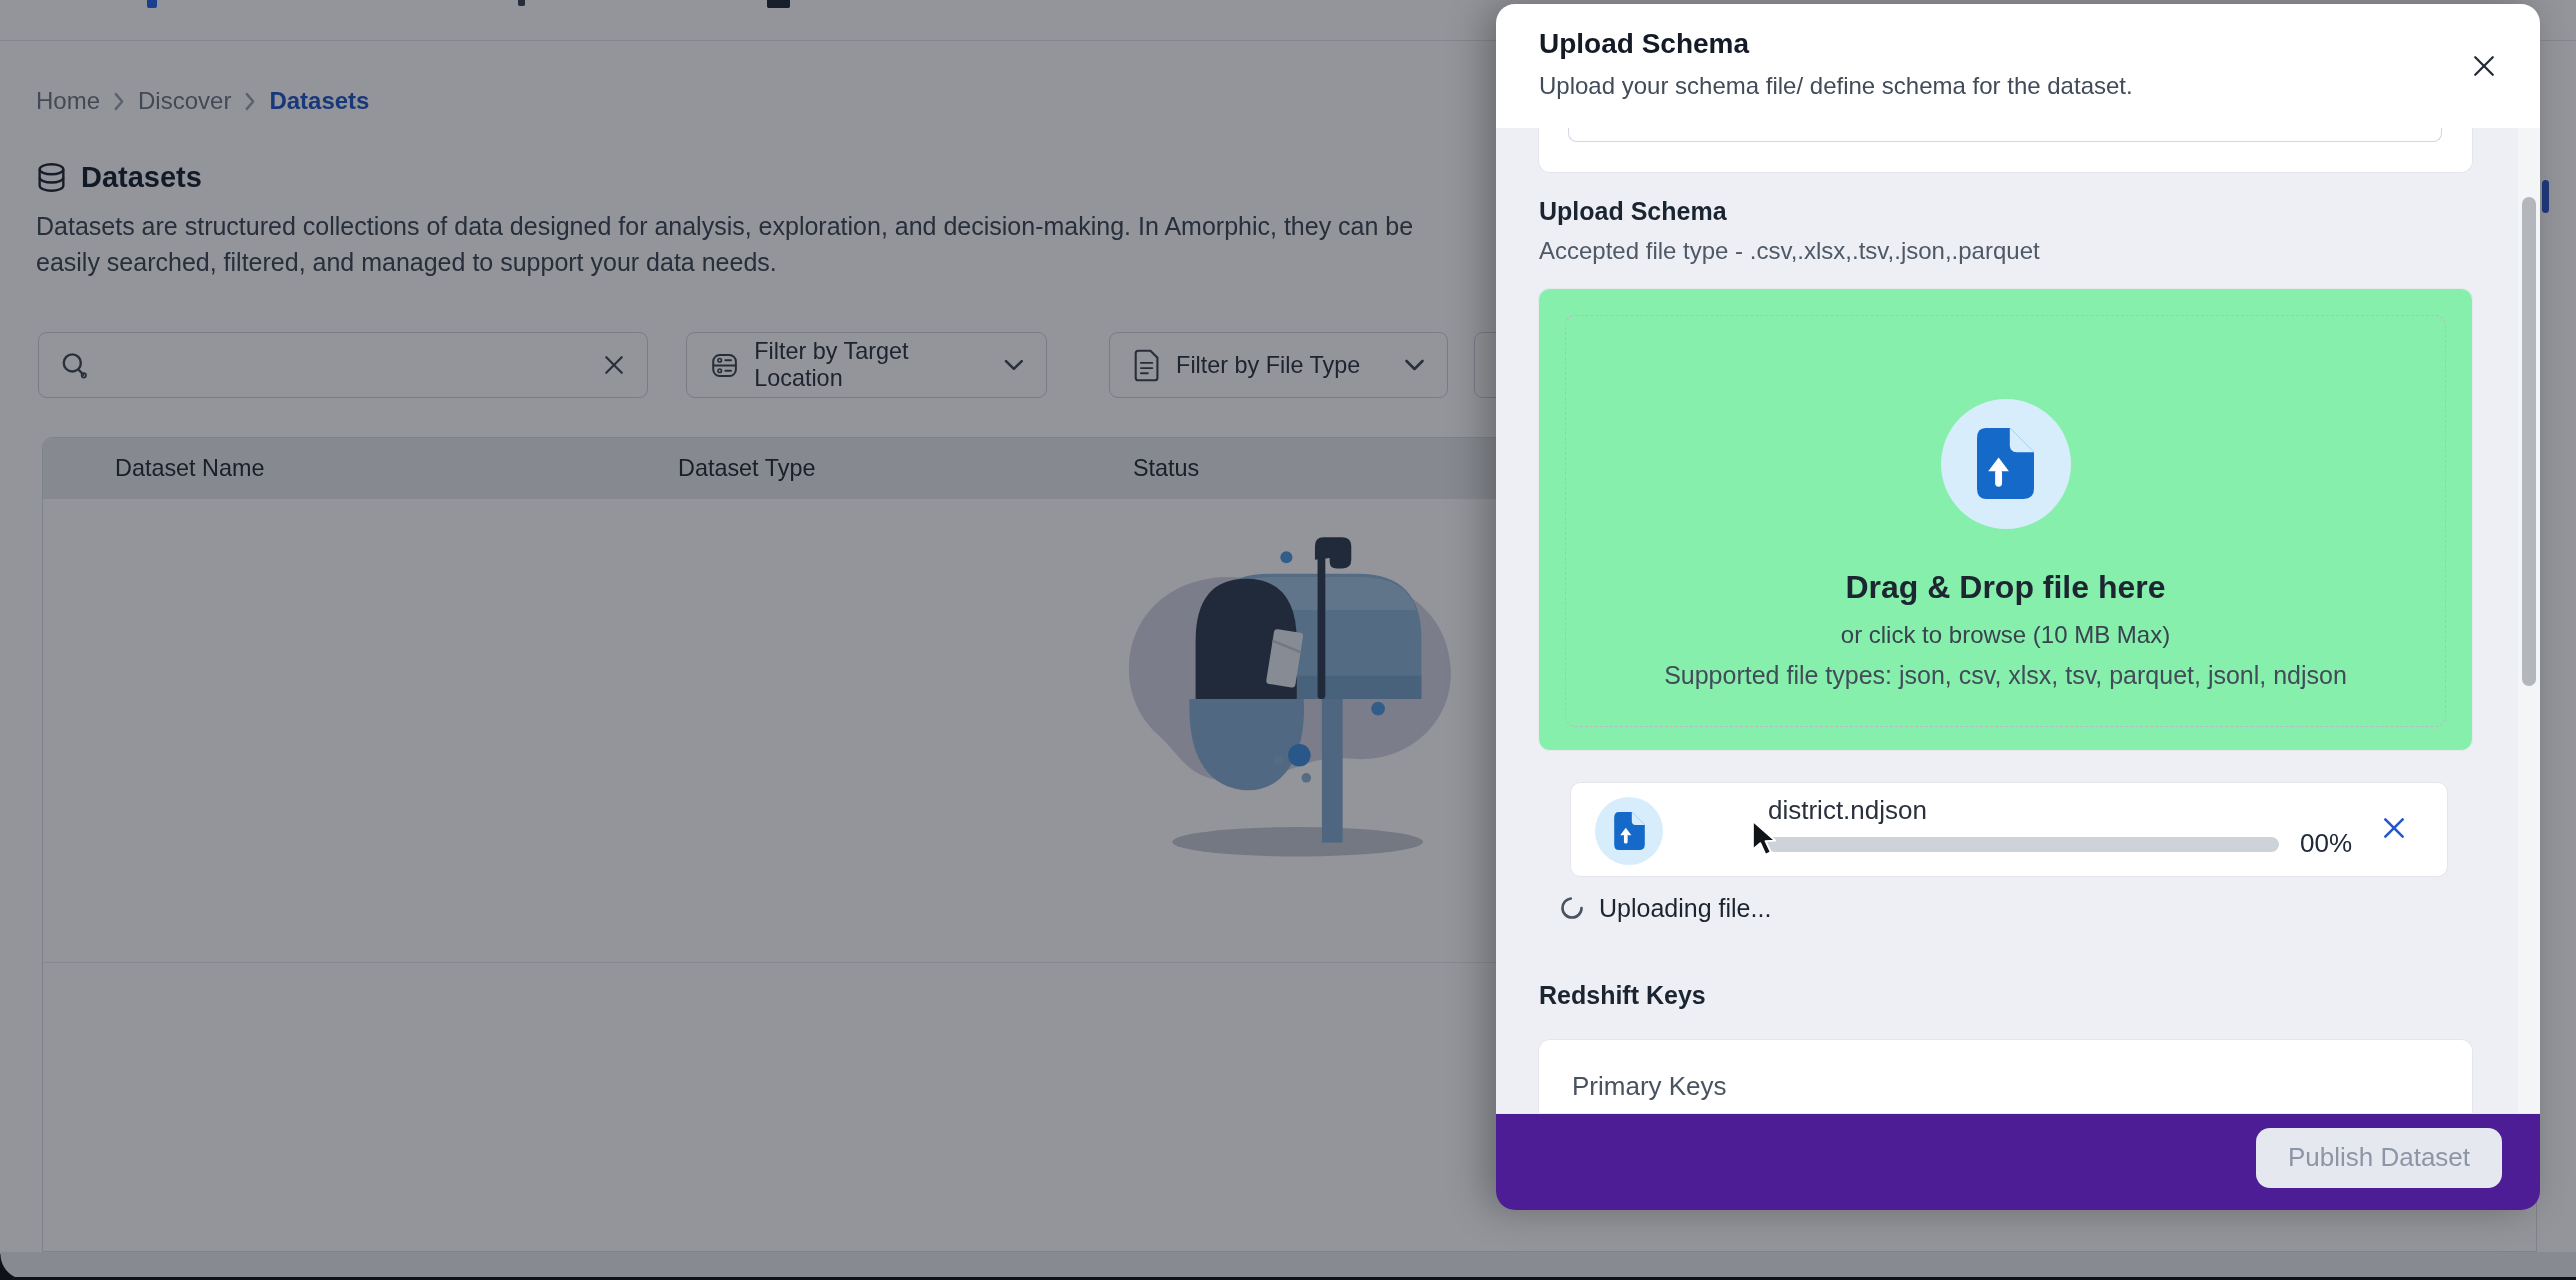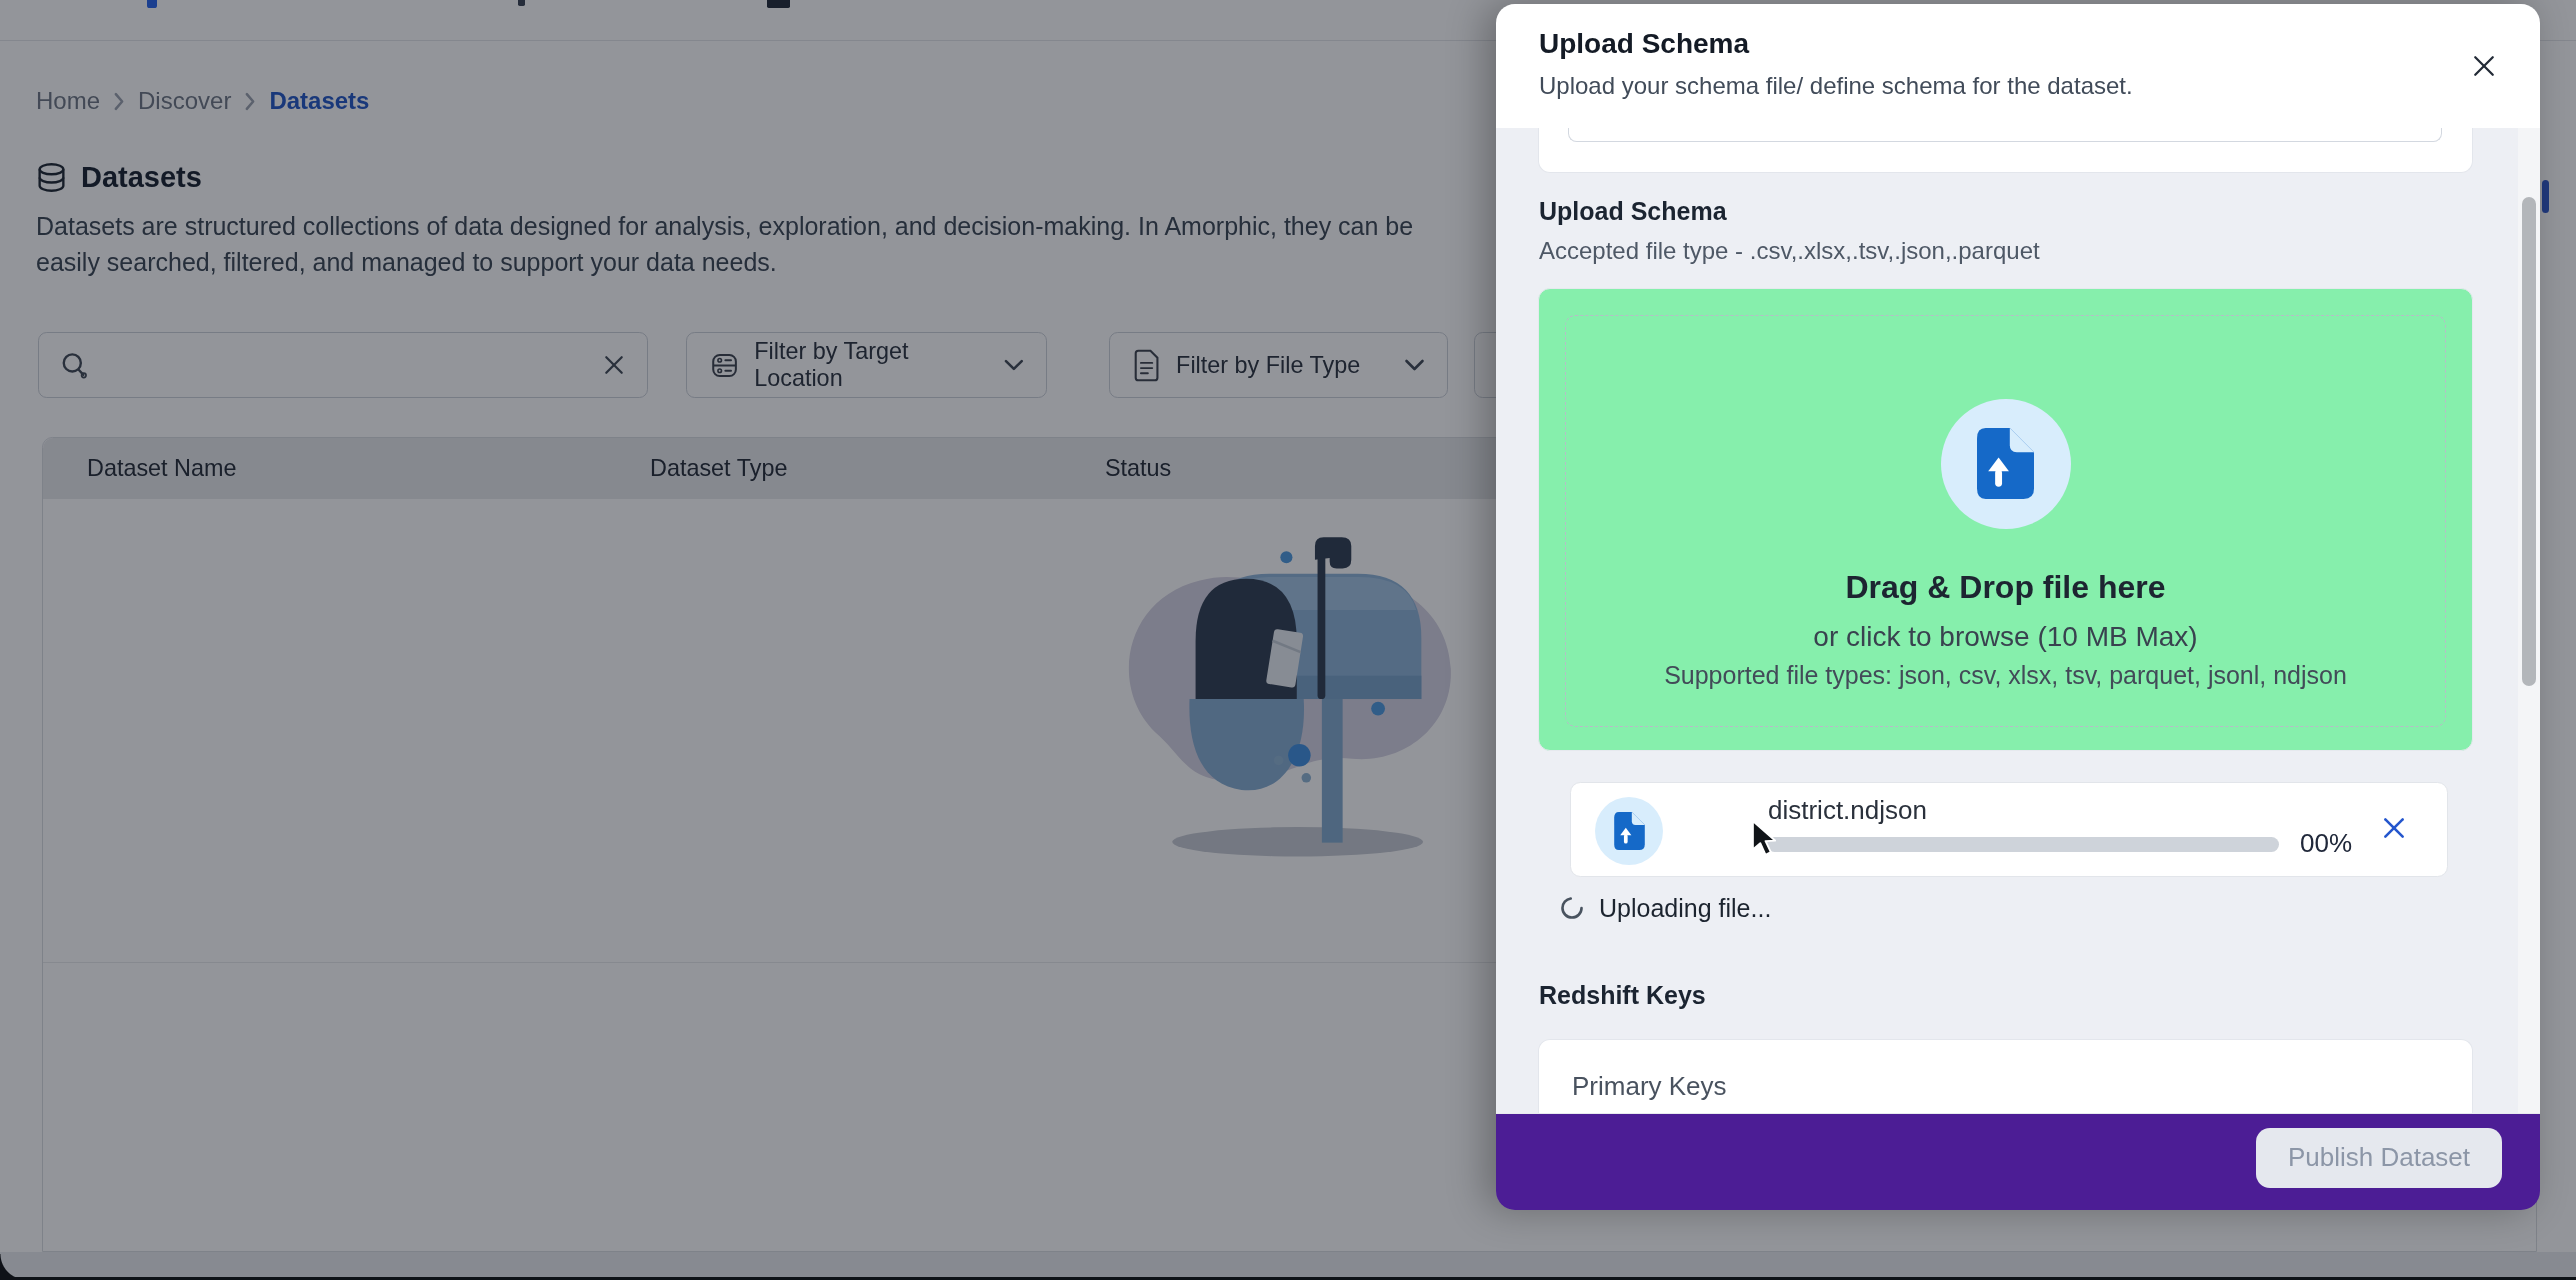--- a/index.html
+++ b/index.html
@@ -28,21 +28,21 @@
   .search-box { left:38px; width:610px; padding:0 21px; gap:15.6px; }
   .search-input { flex:1; border:none; outline:none; font-size:23.4px; color:#2a323e; background:transparent; height:52px; }
   .filter { gap:15.6px; padding:0 22.5px; font-size:23.4px; color:#2a323e; cursor:pointer; }
   .f1 { left:686px; width:361px; }
   .f2 { left:1090px; width:339px;margin-left:19px; }
   .f3 { left:1474px; width:78px; }
   .filter .chev { margin-left:auto; }
 
   .table-card { position:absolute; left:42px; top:437px; width:2495px; height:815px; background:#ffffff; border:0.9px solid #d9dce1; border-radius:10.4px 10.4px 0 0; }
   .thead { position:absolute; left:0; top:0; width:100%; height:61px; background:#e8e9ec; border-radius:10.4px 10.4px 0 0; }
-  .th { position:absolute; top:0; height:61px; display:flex; align-items:center; font-size:23.4px; font-weight:500; color:#232b36; }
+  .th { position:absolute; top:0; height:61px; display:flex; align-items:center; font-size:23.4px; font-weight:500; color:#232b36;margin-left:28px; }
   .th1 { left:44px; } .th2 { left:607px; } .th3 { left:1062px; }
   .illustration { position:absolute; left:1060px; top:82px; }
   .row-divider { position:absolute; left:0; top:524px; width:100%; height:0; border-top:1.7px solid #e7e9ec; }
 
   .bottom-band { position:absolute; left:0; top:1252px; width:2576px; height:28.6px; background:#e9ebee; }
   .bottom-dark { position:absolute; left:0; top:1277px; width:2576px; height:3.5px; background:#0e1112; }
   .corner-bl { position:absolute; left:0; top:1254px; width:26px; height:26px;
     background:radial-gradient(circle 26px at 26px 0px, rgba(0,0,0,0) 0 25px, #0d1011 26px); }
 
   
@@ -65,21 +65,21 @@
     border:1.7px solid #d3d8e0; border-top:none; border-radius:0 0 8.7px 8.7px; }
 
   .sec-label { position:absolute; left:43px; top:69px; font-size:25px; font-weight:700; color:#1b2431; }
   .sec-accepted { position:absolute; left:43px; top:109px; font-size:24px; color:#4e5866; }
 
   .upload-card { position:absolute; left:42px; top:160px; width:935px; height:463px; background:#86efac; border:1.7px solid #e6e9ee; border-radius:12px; }
   .dropzone { position:absolute; left:26px; top:26px; right:26px; bottom:22.5px; border:1.7px dashed #b7bcc6; border-radius:10.4px; cursor:pointer; }
   .dz-circle { position:absolute; left:50%; top:83px; transform:translateX(-50%); width:130px; height:130px; border-radius:50%;
     background:#d8edfc; display:flex; align-items:center; justify-content:center; }
   .dz-title { position:absolute; left:0; top:253px; width:100%; text-align:center; font-size:32px; font-weight:700; color:#1d2531; }
-  .dz-sub { position:absolute; left:0; top:305px; width:100%; text-align:center; font-size:28px; color:#39424f; }
+  .dz-sub { position:absolute; left:0; top:305px; width:100%; text-align:center; font-size:24px; color:#39424f; }
   .dz-types { position:absolute; left:0; top:345px; width:100%; text-align:center; font-size:25px; color:#424b58; }
 
   .file-row { position:absolute; left:74px; top:654px; width:878px; height:95px; background:#fff; border:1.7px solid #e2e5ea; border-radius:10.4px; }
   .fr-circle { position:absolute; left:24px; top:14px; width:68px; height:68px; border-radius:50%; background:#d8edfc;
     display:flex; align-items:center; justify-content:center; }
   .fr-name { position:absolute; left:197px; top:12px; font-size:26px; color:#2a313c; }
   .fr-bar { position:absolute; left:196px; top:54px; width:512px; height:15.6px; border-radius:7.8px; background:#ced3da; overflow:hidden; }
   .fr-fill { height:100%; background:#2563eb; border-radius:7.8px; width:0%; }
   .fr-pct { position:absolute; left:729px; top:45px; font-size:26px; color:#20283a; }
   .fr-cancel { position:absolute; right:36px; top:28px; width:35px; height:35px; display:flex; align-items:center; justify-content:center; cursor:pointer; }

